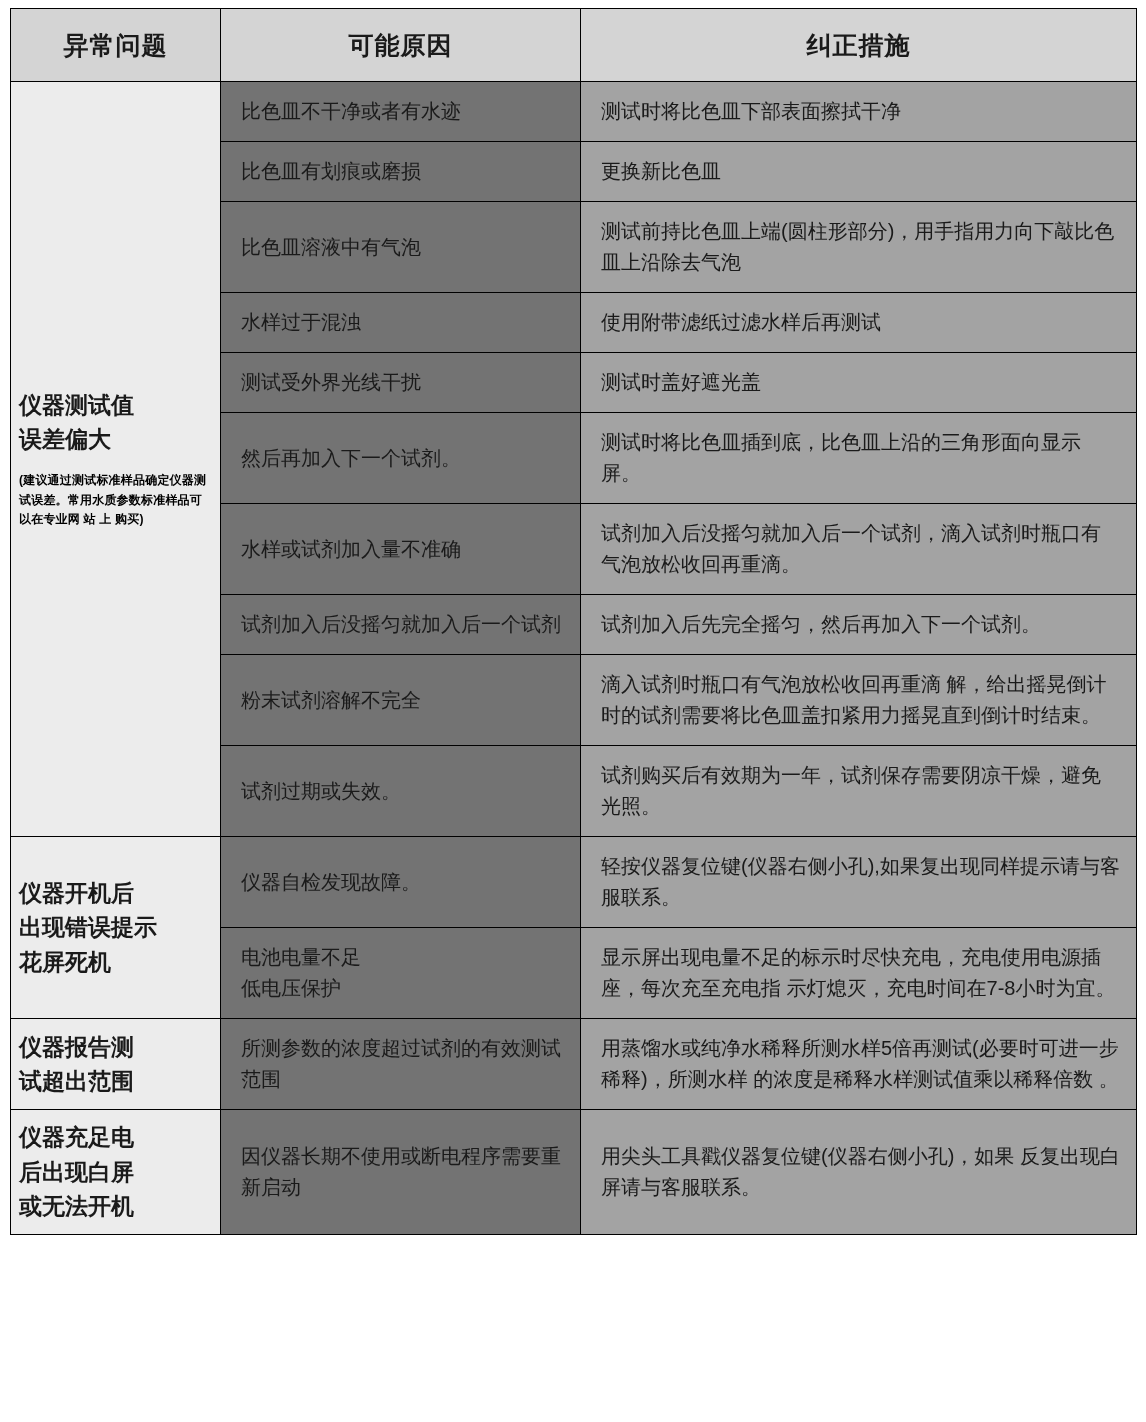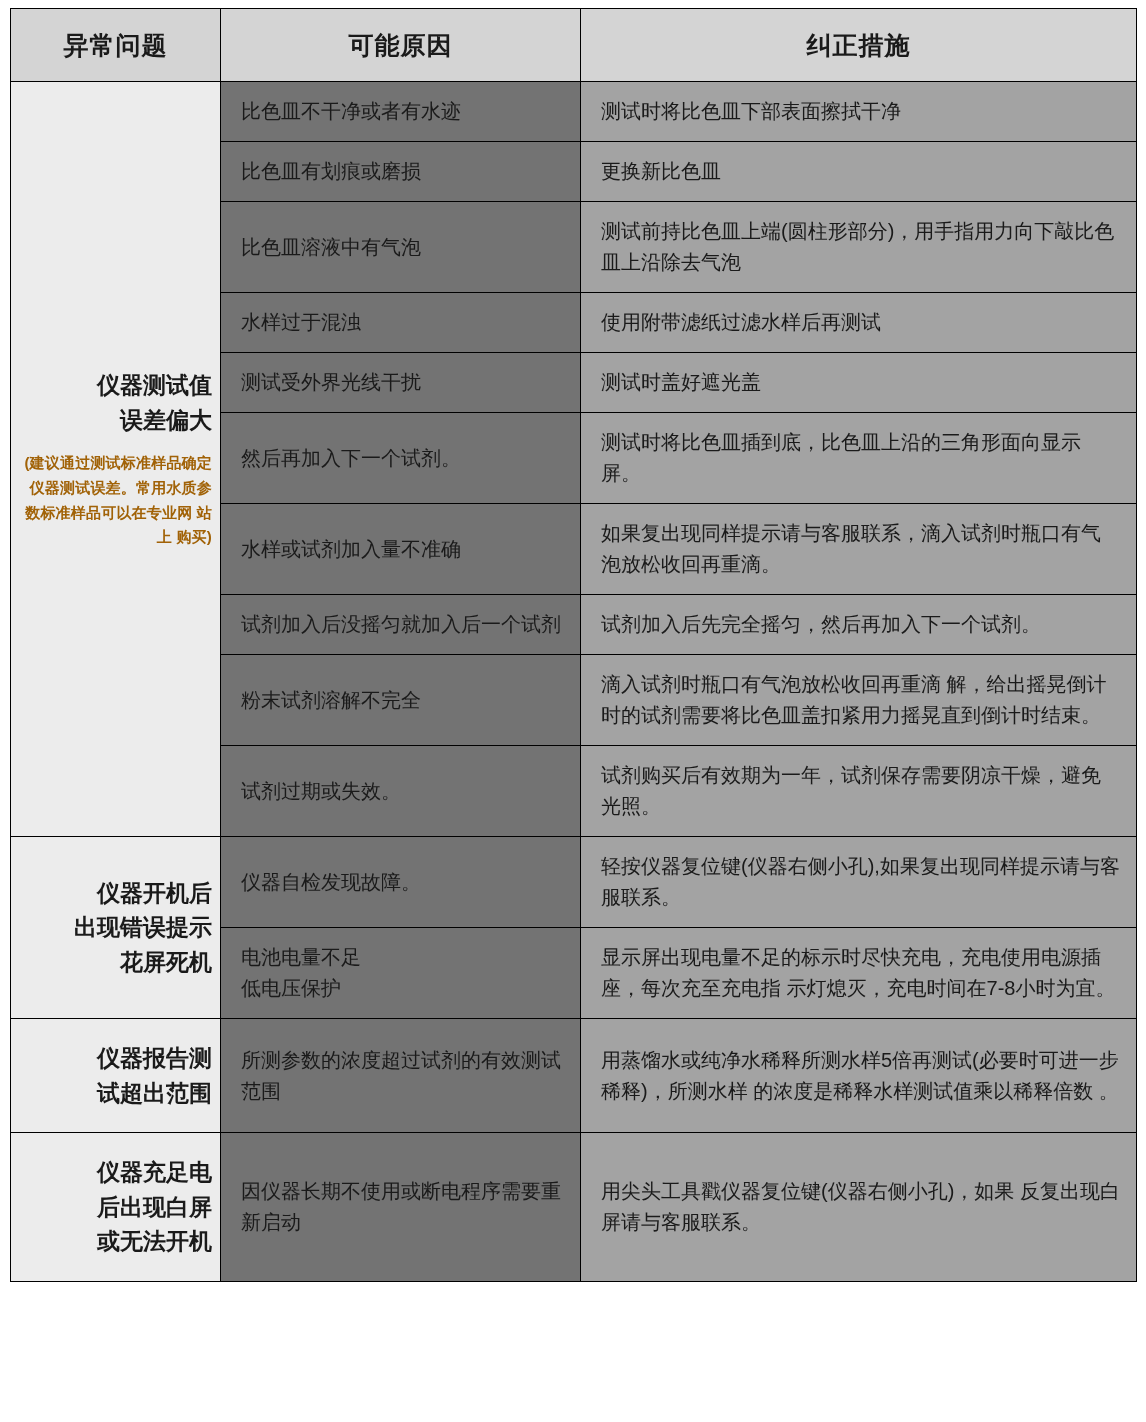--- a/index.html
+++ b/index.html
@@ -35,31 +35,31 @@
     text-align: center;
     height: 70px;
     letter-spacing: 1px;
   }
   col.c1 { width: 210px; }
   col.c2 { width: 360px; }
   col.c3 { width: 556px; }
 
   td.problem {
     background: #ececec;
-    text-align: right;
+    text-align: left;
     font-size: 23px;
     font-weight: bold;
     line-height: 1.5;
-    padding: 22px 8px;
+    padding: 10px 8px;
   }
   td.problem .note {
     display: block;
     margin-top: 14px;
-    color: #a16207;
-    font-size: 15px;
+    color: #000000;
+    font-size: 12px;
     font-weight: bold;
     line-height: 1.65;
     letter-spacing: 0.2px;
   }
   td.cause {
     font-size: 20px;
     padding: 14px 16px 14px 20px;
     line-height: 1.55;
     background: #737373;
   }
@@ -116,21 +116,21 @@
     <tr>
       <td class="cause">测试受外界光线干扰</td>
       <td class="action">测试时盖好遮光盖</td>
     </tr>
     <tr>
       <td class="cause">然后再加入下一个试剂。</td>
       <td class="action">测试时将比色皿插到底，比色皿上沿的三角形面向显示屏。</td>
     </tr>
     <tr>
       <td class="cause">水样或试剂加入量不准确</td>
-      <td class="action">如果复出现同样提示请与客服联系，滴入试剂时瓶口有气泡放松收回再重滴。</td>
+      <td class="action">试剂加入后没摇匀就加入后一个试剂，滴入试剂时瓶口有气泡放松收回再重滴。</td>
     </tr>
     <tr>
       <td class="cause">试剂加入后没摇匀就加入后一个试剂</td>
       <td class="action">试剂加入后先完全摇匀，然后再加入下一个试剂。</td>
     </tr>
     <tr>
       <td class="cause">粉末试剂溶解不完全</td>
       <td class="action">滴入试剂时瓶口有气泡放松收回再重滴 解，给出摇晃倒计时的试剂需要将比色皿盖扣紧用力摇晃直到倒计时结束。</td>
     </tr>
     <tr>

